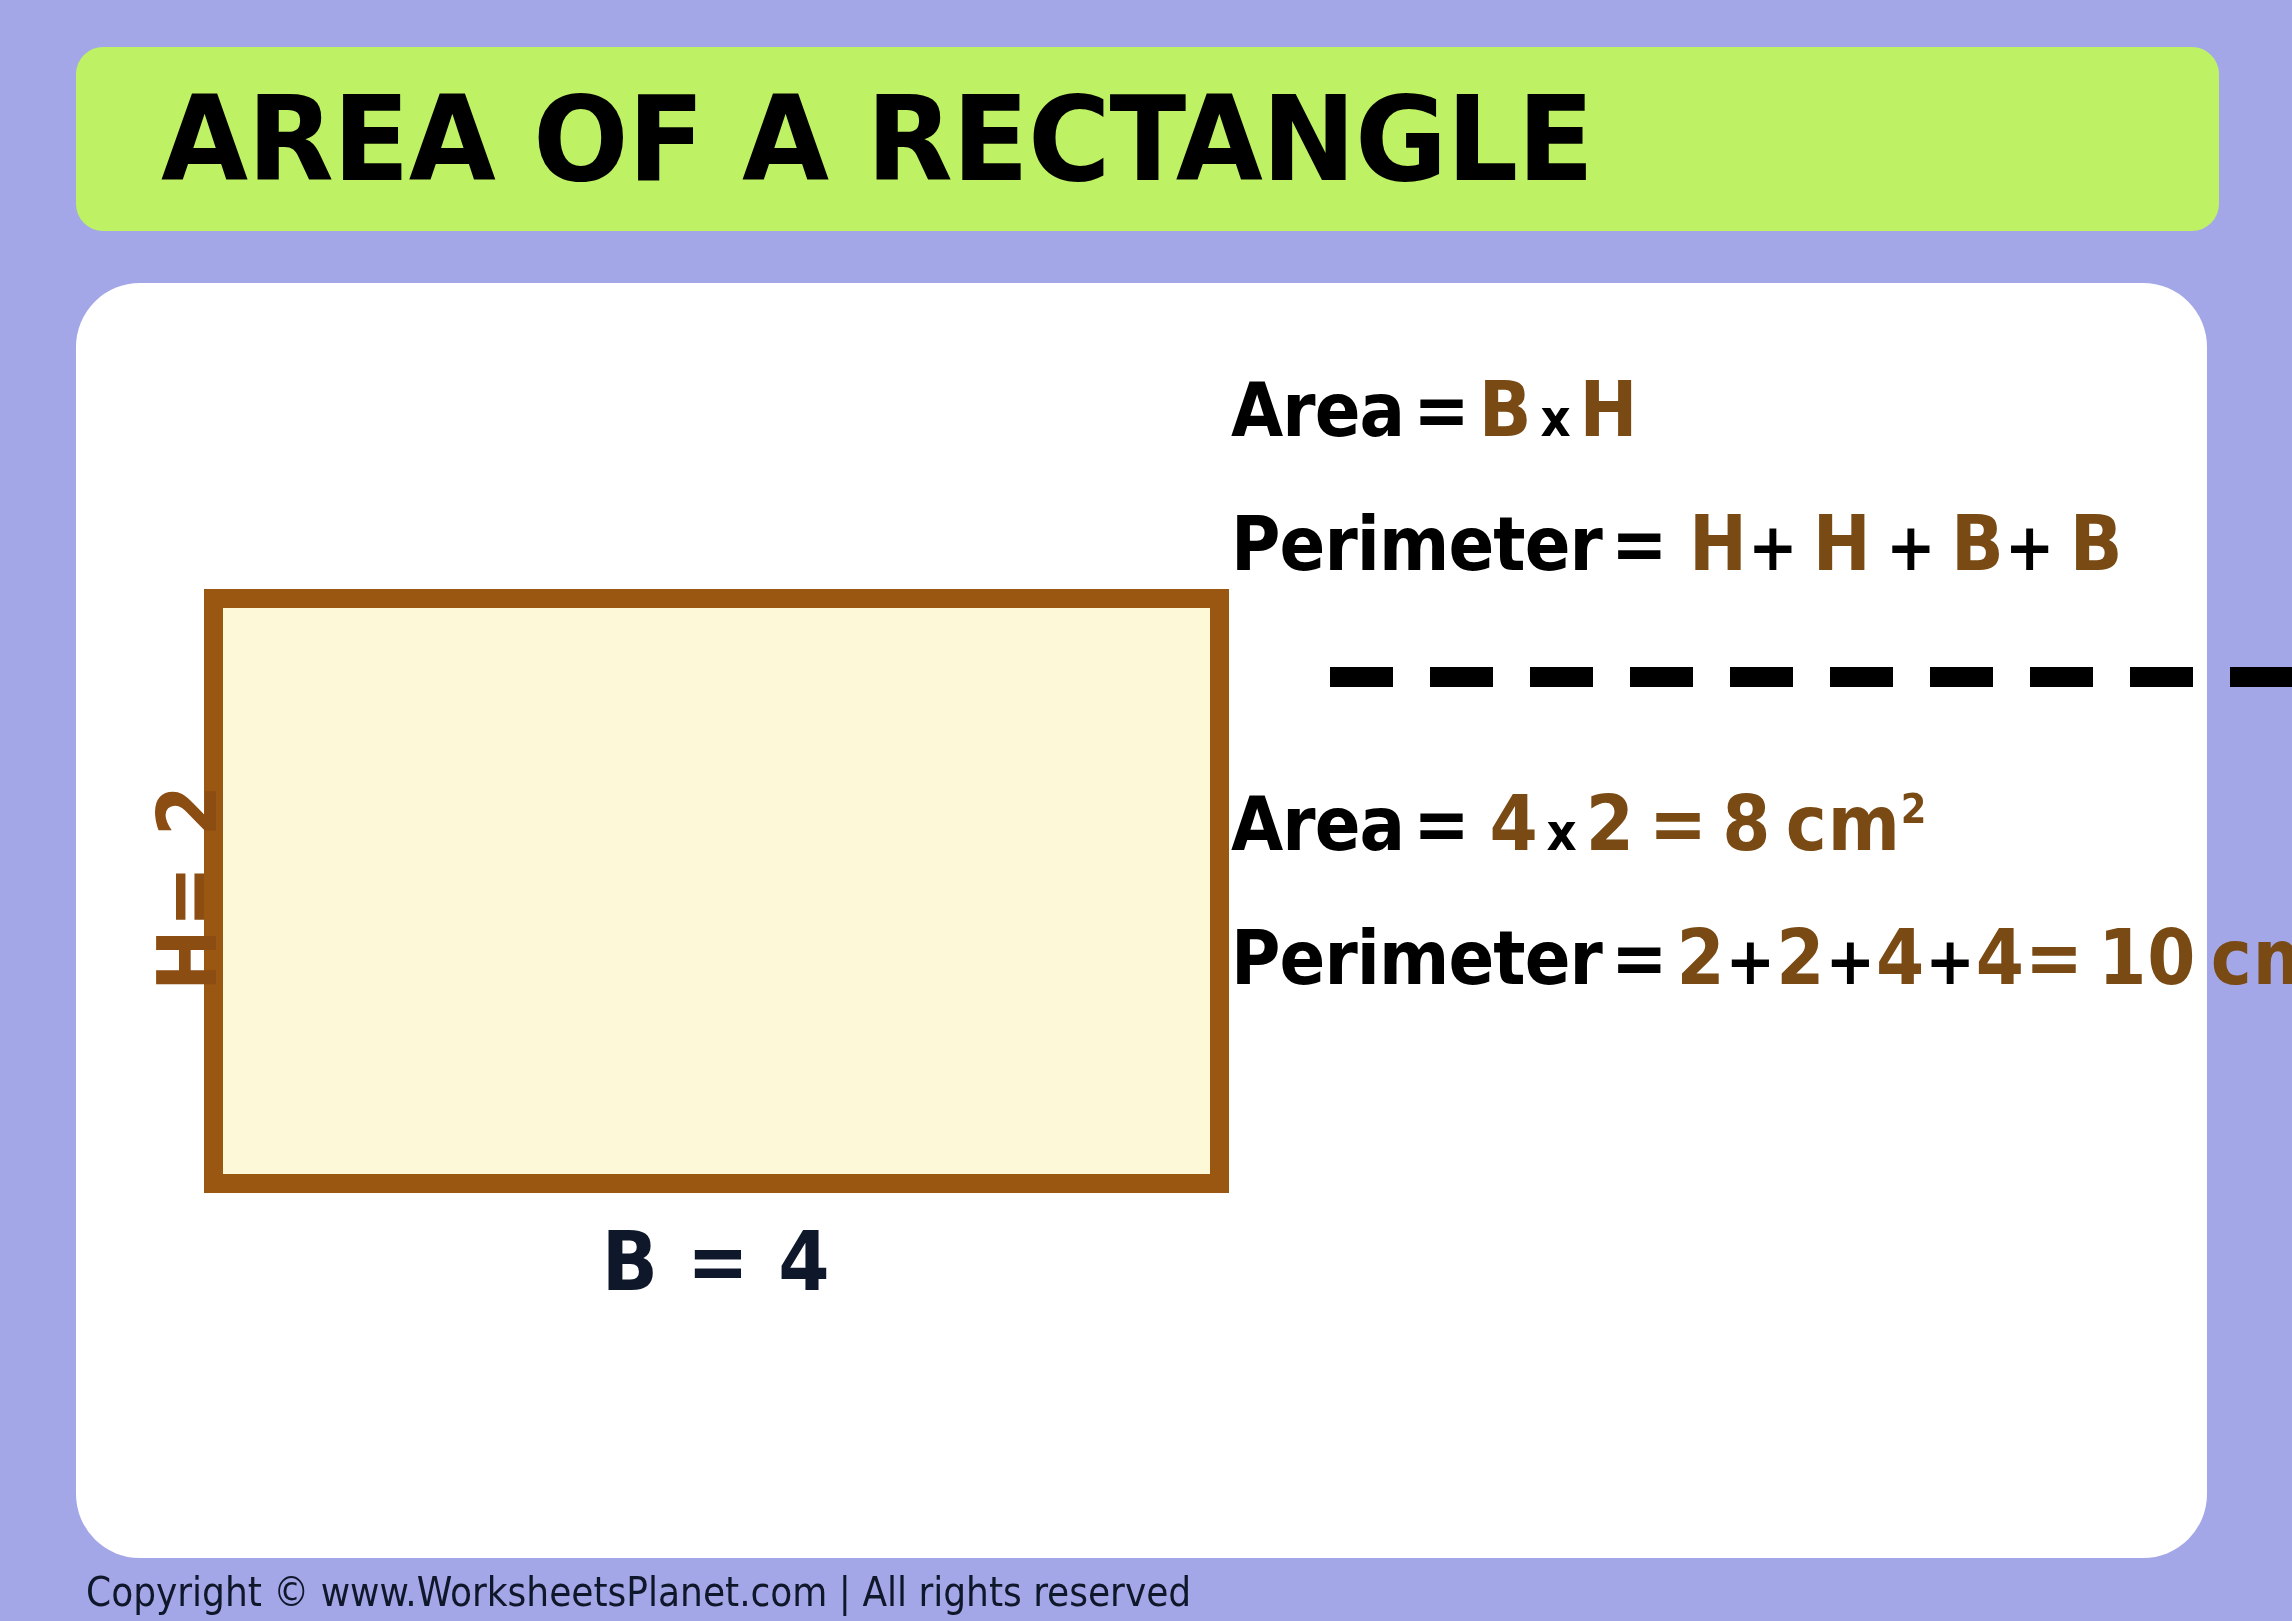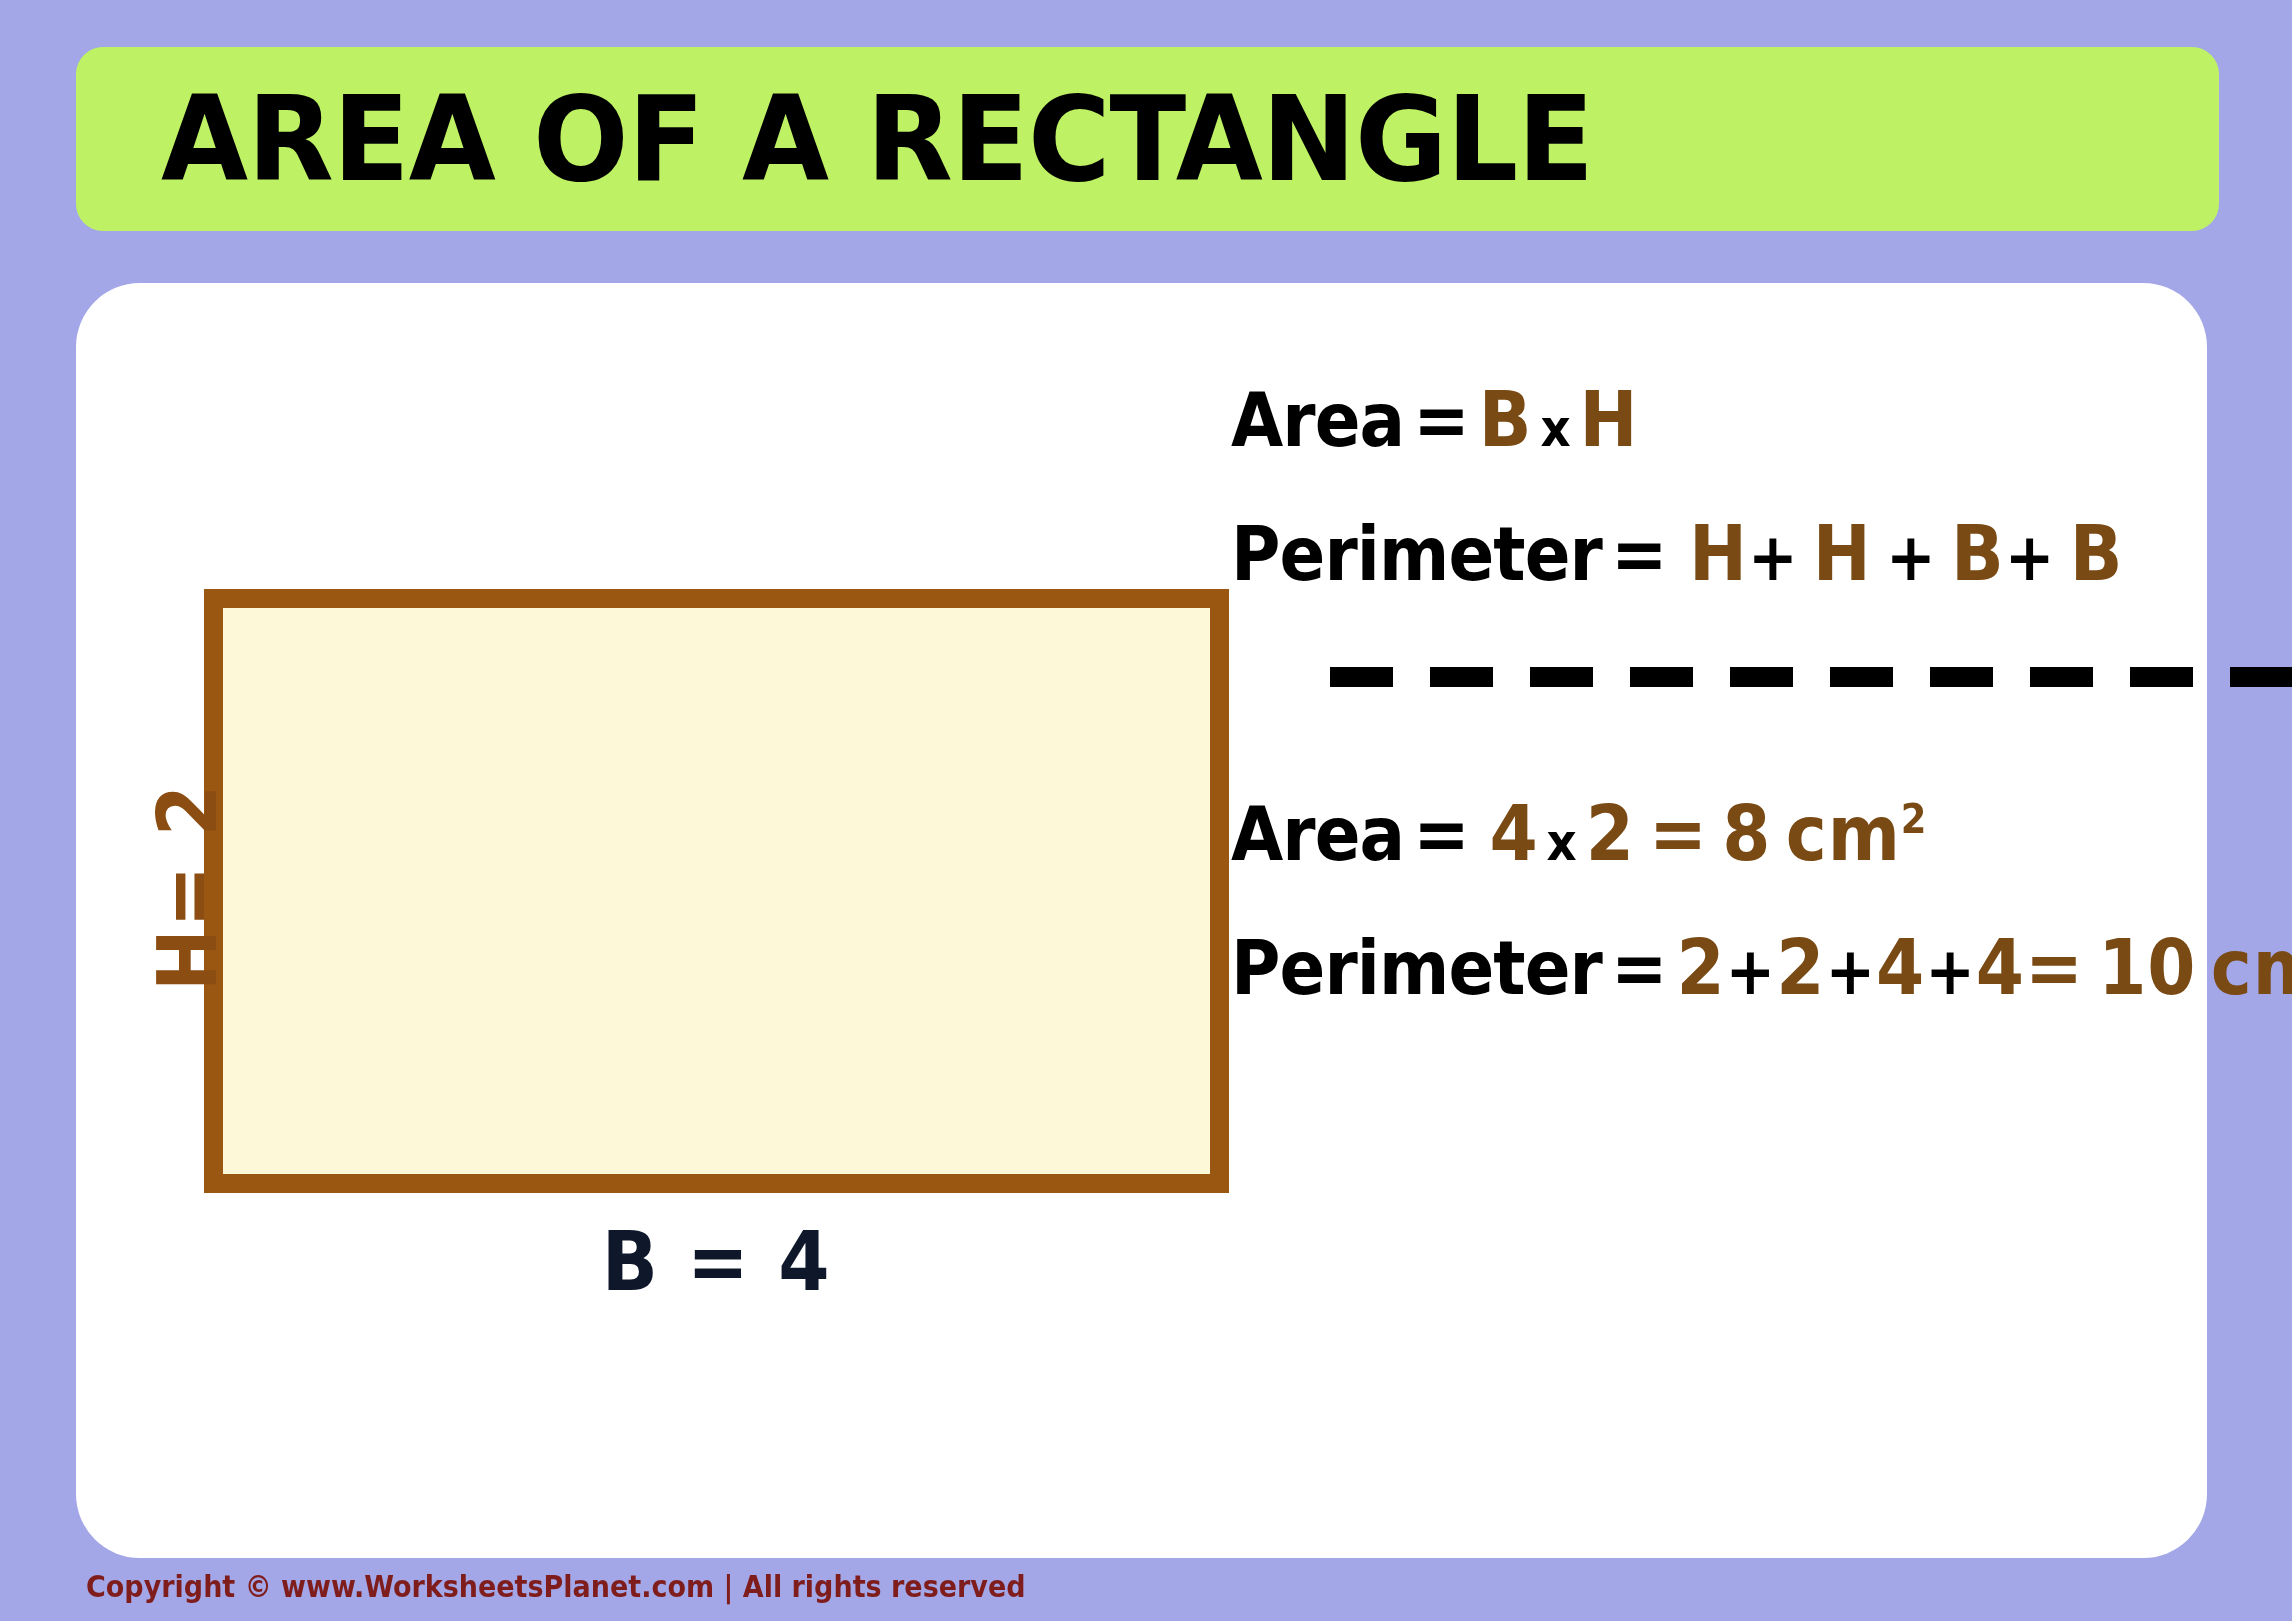--- a/index.html
+++ b/index.html
@@ -129,21 +129,20 @@
     height: 1164px;
   }
   .formula-row {
     position: absolute;
     display: flex;
     align-items: baseline;
     white-space: nowrap;
     font-family: "Liberation Sans Narrow", "DejaVu Sans Condensed", "Liberation Sans", sans-serif;
     font-weight: 700;
     line-height: 1;
-    margin-top: 10px;
   }
   .formula-label {
     color: #000000;
     font-size: 75px;
     letter-spacing: -0.9px;
   }
   .formula-eq {
     color: #000000;
     font-size: 75px;
     padding: 0 9px;
@@ -182,23 +181,23 @@
       rgba(0,0,0,0) 100px
     );
   }
 
   
   #footer-copyright {
     position: absolute;
     left: 86px;
     top: 1569px;
     font-family: "Liberation Sans Narrow", "DejaVu Sans Condensed", "Liberation Sans", sans-serif;
-    font-weight: 700;
-    font-size: 30px;
-    color: #7f1d1d;
+    font-weight: 400;
+    font-size: 40px;
+    color: #0f172a;
     white-space: nowrap;
     letter-spacing: 0px;
   }
 </style>
 </head>
 <body>
 
 <div id="header-card">
   <div id="page-title">AREA OF A RECTANGLE</div>
 

